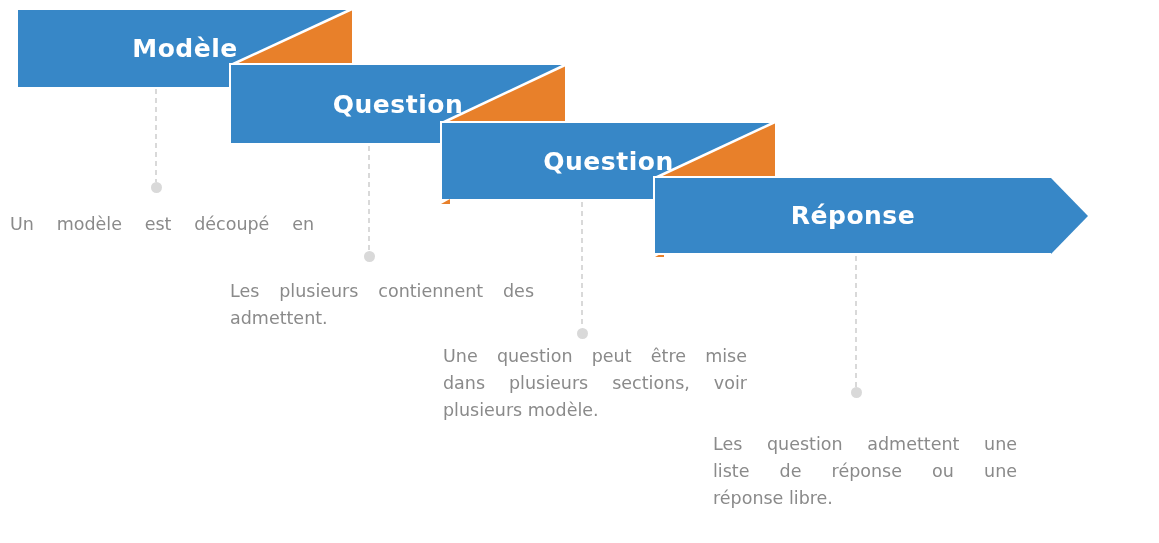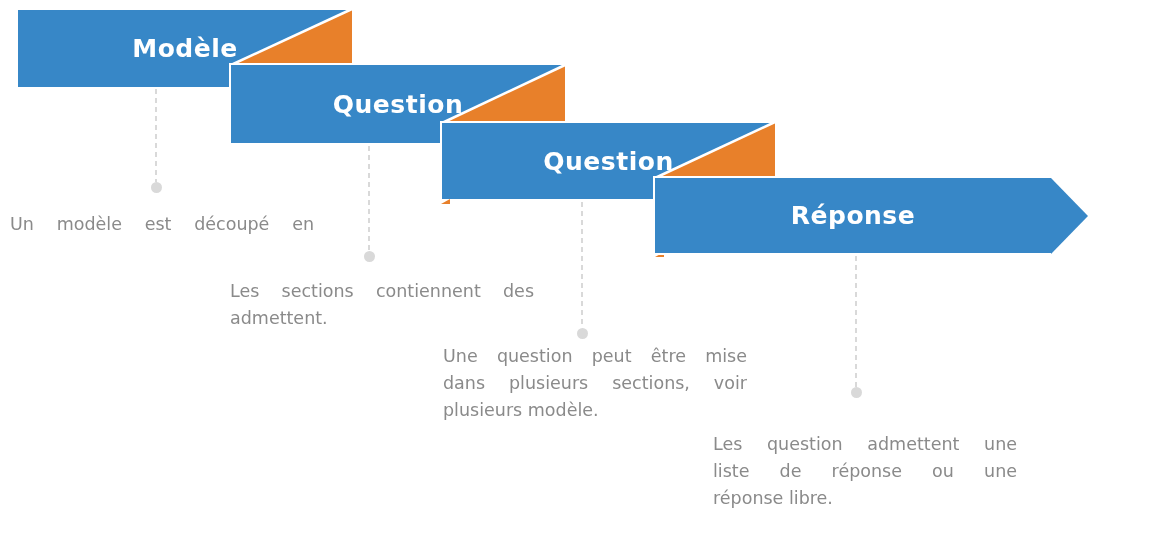--- a/index.html
+++ b/index.html
@@ -90,21 +90,21 @@
   <div class="dot" style="left:577px;top:328px"></div>
 
   <div class="connector" style="left:855px;top:256px;height:131px"></div>
   <div class="dot" style="left:851px;top:387px"></div>
 
   <div class="desc" style="left:10px;top:211px">
     <div class="line">Un modèle est découpé en</div>
   </div>
 
   <div class="desc" style="left:230px;top:278px">
-    <div class="line">Les sections contiennent des</div>
+    <div class="line">Les plusieurs contiennent des</div>
     <div class="line last">admettent.</div>
   </div>
 
   <div class="desc" style="left:443px;top:343px">
     <div class="line">Une question peut être mise</div>
     <div class="line">dans plusieurs sections, voir</div>
     <div class="line last">plusieurs modèle.</div>
   </div>
 
   <div class="desc" style="left:713px;top:431px">

